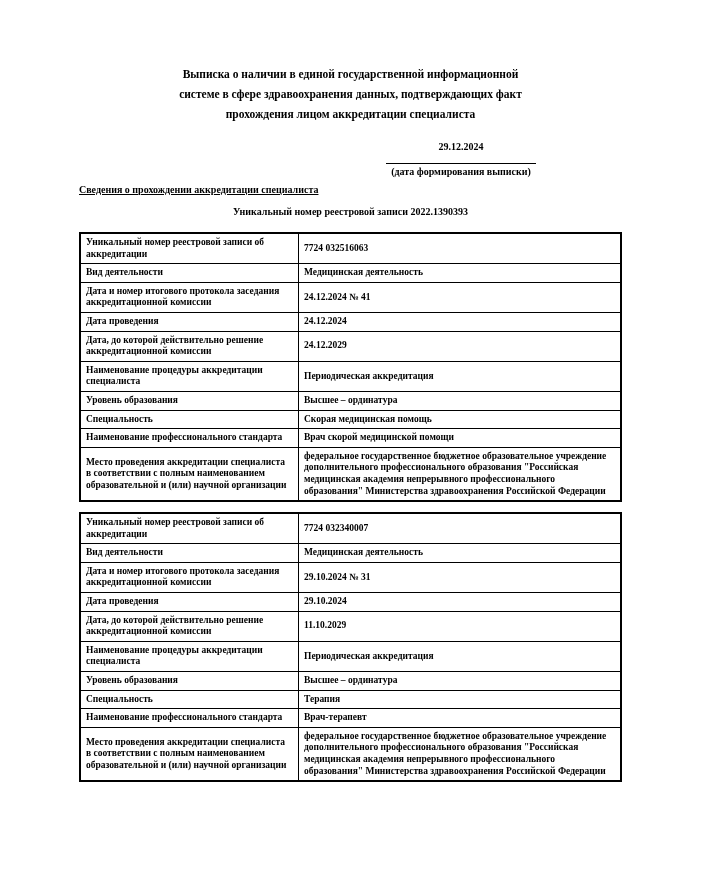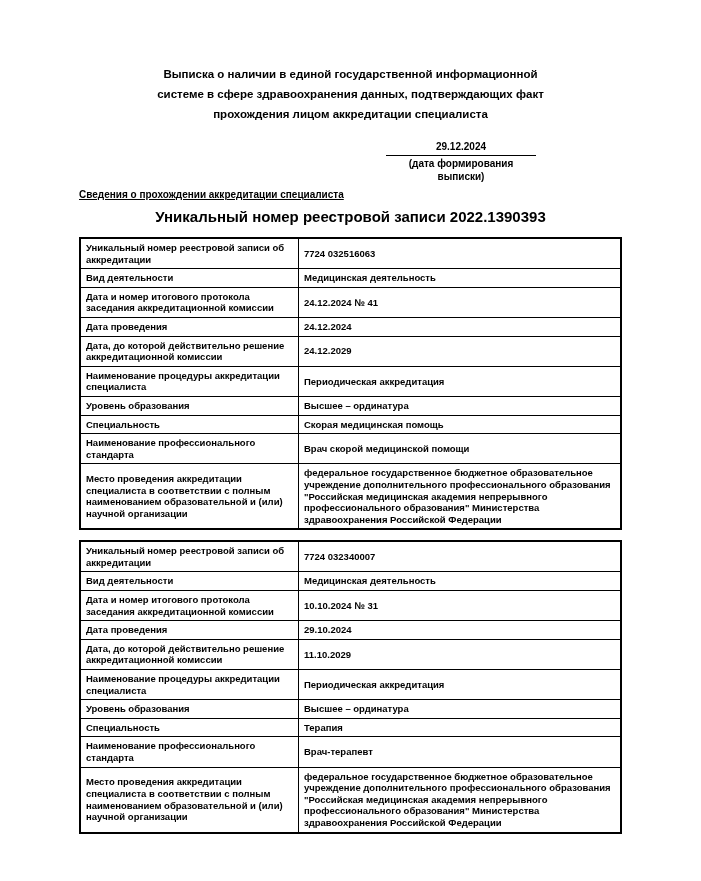--- a/index.html
+++ b/index.html
@@ -13,35 +13,36 @@
     overflow: hidden;
     font-family: "Liberation Sans", sans-serif;
     font-weight: bold;
     color: #000000;
   }
   .page {
     box-sizing: border-box;
     width: 701px;
     height: 881px;
     padding: 64px 79px 0 79px;
+    font-family: Liberation Serif, serif;
   }
   .doc-title {
     text-align: center;
     font-size: 11.5px;
     line-height: 20px;
   }
   .date-block {
     width: 150px;
     margin: 16px 86px 0 auto;
     text-align: center;
     font-size: 10px;
   }
   .date-value {
     display: block;
-    padding-bottom: 2px;
+    padding-bottom: 10px;
     border-bottom: 1.6px solid #000;
     line-height: 13px;
   }
   .date-caption {
     display: block;
     line-height: 13px;
     padding-top: 1px;
   }
   .intro {
     margin-top: 21px;
@@ -52,21 +53,21 @@
   .section-heading {
     margin-top: 5px;
     text-align: left;
     font-size: 10px;
     text-decoration: underline;
     line-height: 13px;
   }
   .registry-heading {
     margin-top: 7px;
     text-align: center;
-    font-size: 15px;
+    font-size: 10px;
     line-height: 17px;
   }
   table.acc-table {
     width: 543px;
     border-collapse: collapse;
     table-layout: fixed;
     font-size: 9.5px;
     border: 2px solid #000;
   }
   table.acc-table.first { margin-top: 12px; }
@@ -152,21 +153,21 @@
         <tr>
           <td class="label-cell">Уникальный номер реестровой записи об аккредитации</td>
           <td class="value-cell">7724 032340007</td>
         </tr>
         <tr>
           <td class="label-cell">Вид деятельности</td>
           <td class="value-cell">Медицинская деятельность</td>
         </tr>
         <tr>
           <td class="label-cell">Дата и номер итогового протокола заседания аккредитационной комиссии</td>
-          <td class="value-cell">10.10.2024 № 31</td>
+          <td class="value-cell">29.10.2024 № 31</td>
         </tr>
         <tr>
           <td class="label-cell">Дата проведения</td>
           <td class="value-cell">29.10.2024</td>
         </tr>
         <tr>
           <td class="label-cell">Дата, до которой действительно решение аккредитационной комиссии</td>
           <td class="value-cell">11.10.2029</td>
         </tr>
         <tr>

